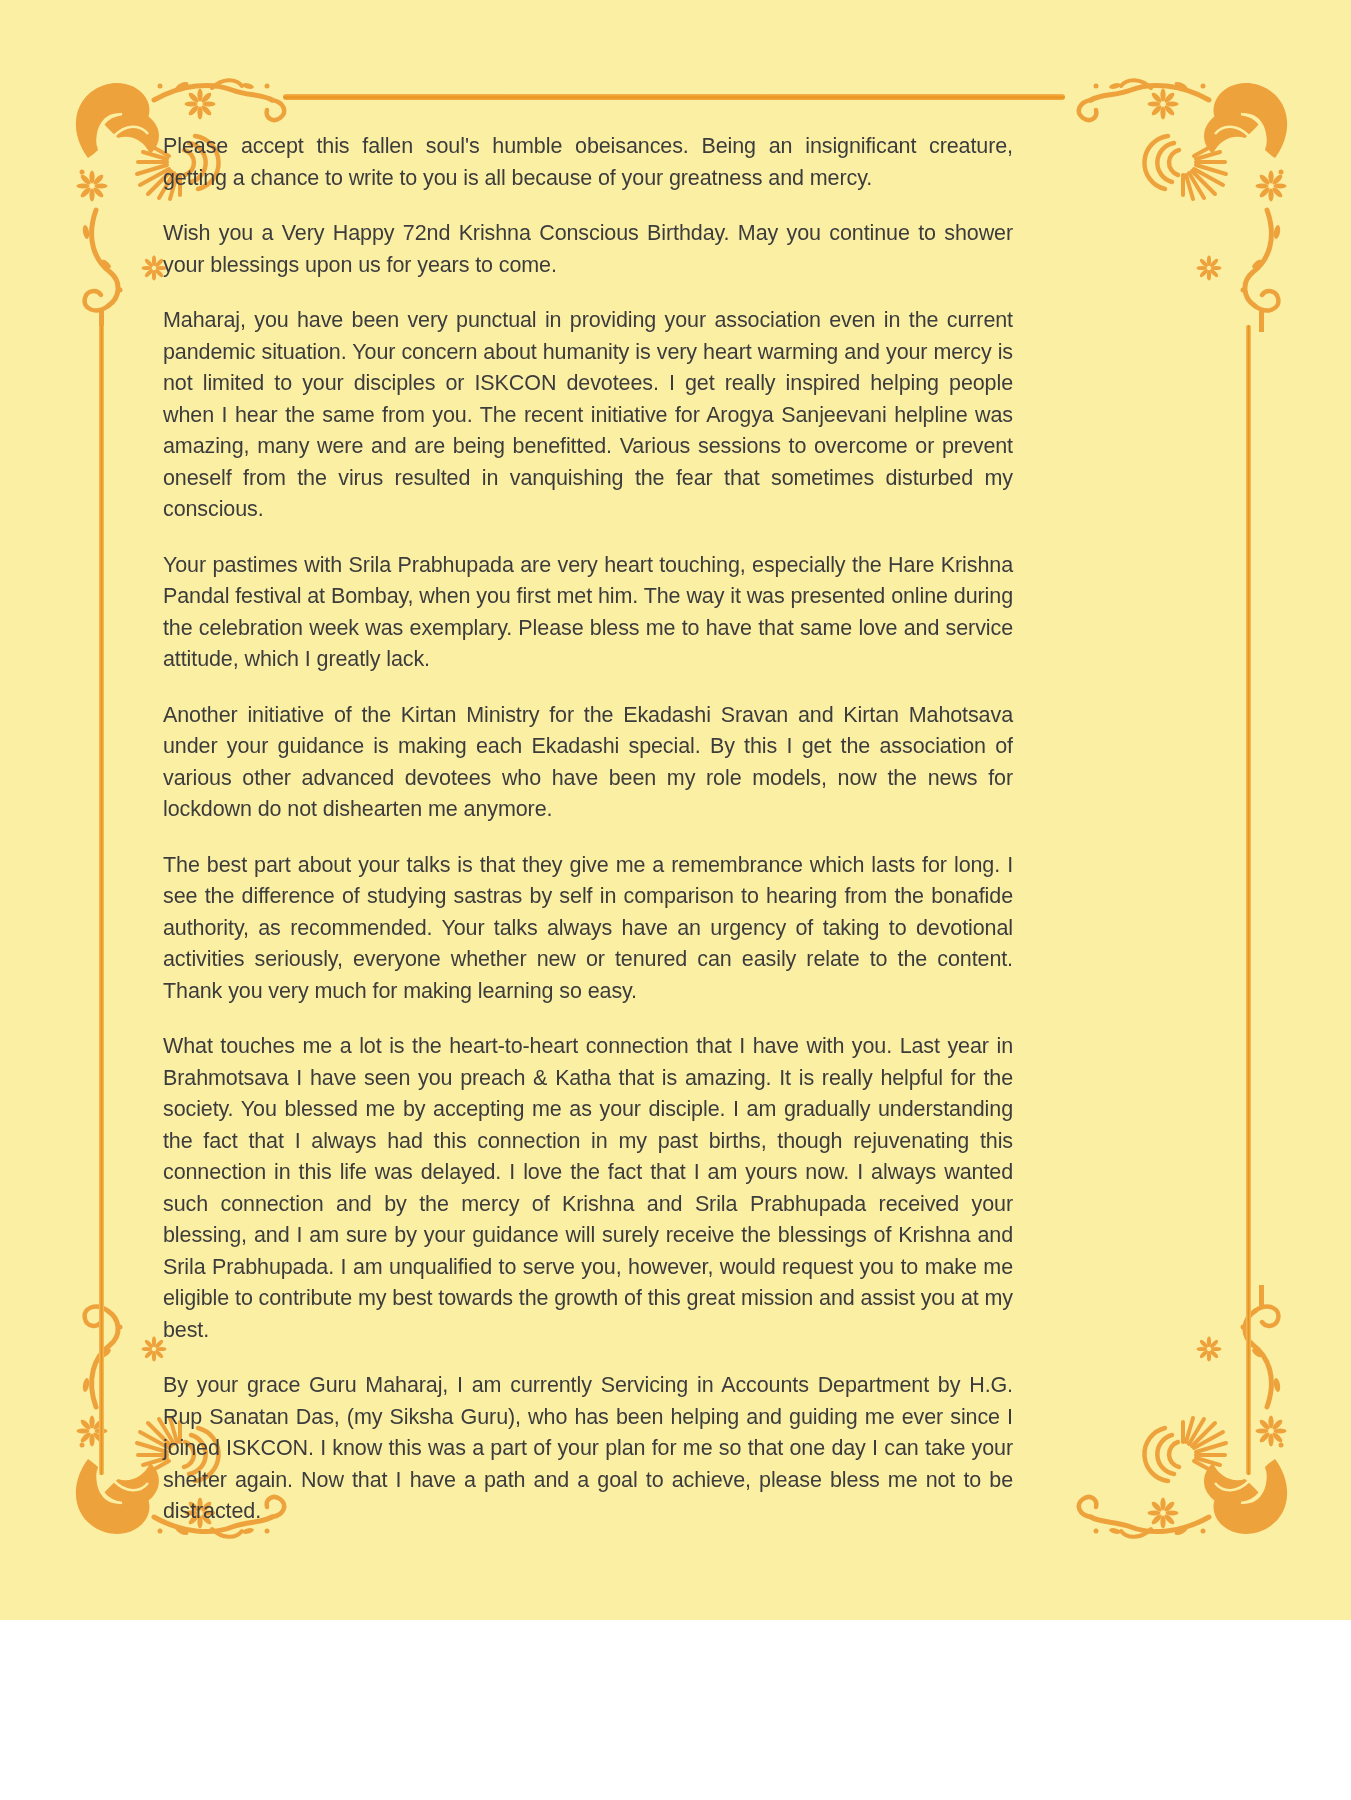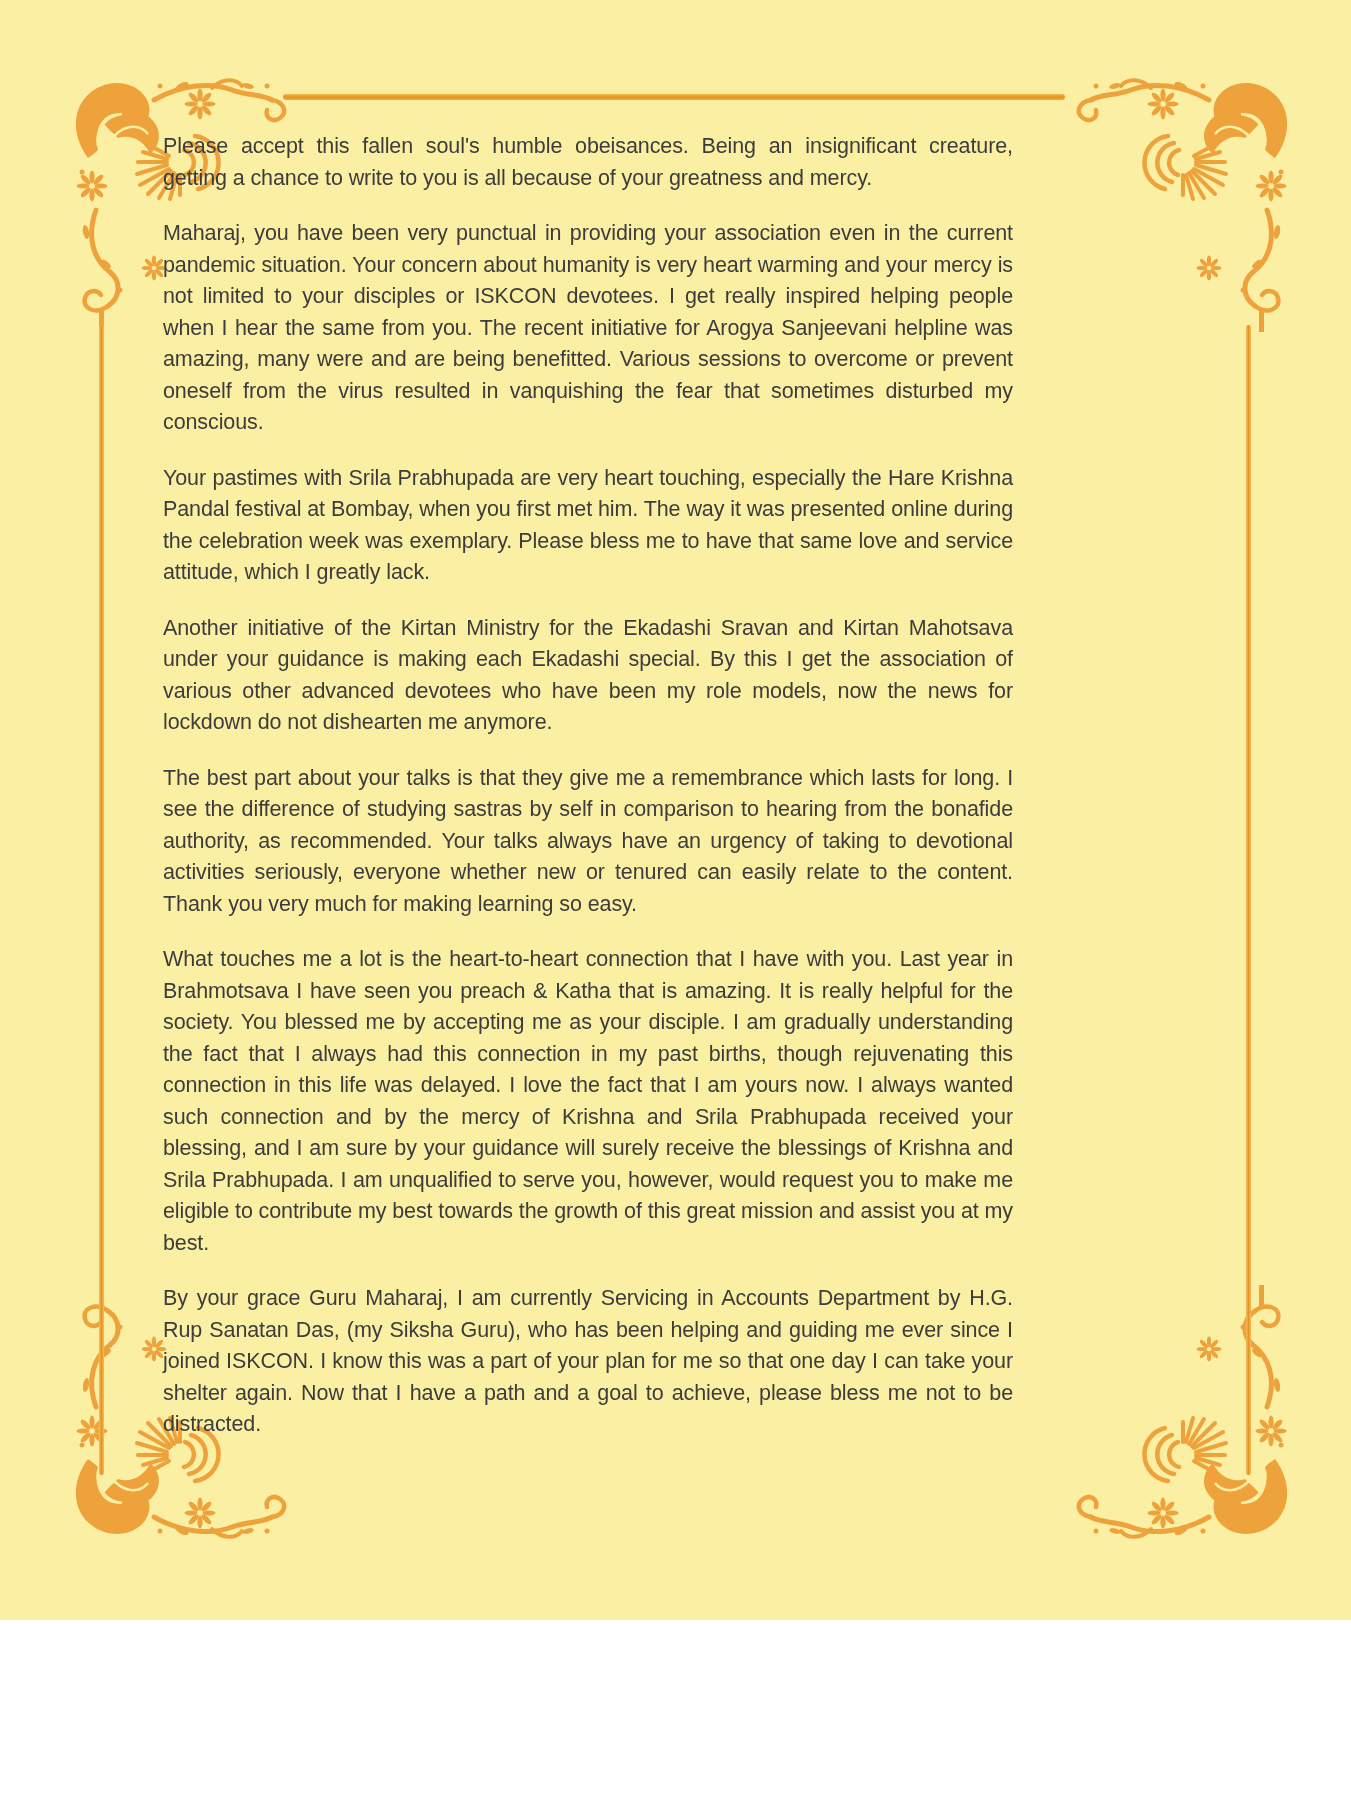--- a/index.html
+++ b/index.html
@@ -149,20 +149,21 @@
         <use href="#cornerFlourish"></use>
       </svg>
   </div>
   <div class="rule top"></div>
   <div class="rule bottom"></div>
   <div class="sideline left"></div>
   <div class="sideline right"></div>
 
   <div class="letter">
     <p>Please accept this fallen soul's humble obeisances. Being an insignificant creature, getting a chance to write to you is all because of your greatness and mercy.</p>
+    <p>Wish you a Very Happy 72nd Krishna Conscious Birthday. May you continue to shower your blessings upon us for years to come.</p>
     <p>Maharaj, you have been very punctual in providing your association even in the current pandemic situation. Your concern about humanity is very heart warming and your mercy is not limited to your disciples or ISKCON devotees. I get really inspired helping people when I hear the same from you. The recent initiative for Arogya Sanjeevani helpline was amazing, many were and are being benefitted. Various sessions to overcome or prevent oneself from the virus resulted in vanquishing the fear that sometimes disturbed my conscious.</p>
     <p>Your pastimes with Srila Prabhupada are very heart touching, especially the Hare Krishna Pandal festival at Bombay, when you first met him. The way it was presented online during the celebration week was exemplary. Please bless me to have that same love and service attitude, which I greatly lack.</p>
     <p>Another initiative of the Kirtan Ministry for the Ekadashi Sravan and Kirtan Mahotsava under your guidance is making each Ekadashi special. By this I get the association of various other advanced devotees who have been my role models, now the news for lockdown do not dishearten me anymore.</p>
     <p>The best part about your talks is that they give me a remembrance which lasts for long. I see the difference of studying sastras by self in comparison to hearing from the bonafide authority, as recommended. Your talks always have an urgency of taking to devotional activities seriously, everyone whether new or tenured can easily relate to the content. Thank you very much for making learning so easy.</p>
     <p>What touches me a lot is the heart-to-heart connection that I have with you. Last year in Brahmotsava I have seen you preach &amp; Katha that is amazing. It is really helpful for the society. You blessed me by accepting me as your disciple. I am gradually understanding the fact that I always had this connection in my past births, though rejuvenating this connection in this life was delayed. I love the fact that I am yours now. I always wanted such connection and by the mercy of Krishna and Srila Prabhupada received your blessing, and I am sure by your guidance will surely receive the blessings of Krishna and Srila Prabhupada. I am unqualified to serve you, however, would request you to make me eligible to contribute my best towards the growth of this great mission and assist you at my best.</p>
     <p>By your grace Guru Maharaj, I am currently Servicing in Accounts Department by H.G. Rup Sanatan Das, (my Siksha Guru), who has been helping and guiding me ever since I joined ISKCON. I know this was a part of your plan for me so that one day I can take your shelter again. Now that I have a path and a goal to achieve, please bless me not to be distracted.</p>
   </div>
 
   <div class="closing">Your insignificant servant,</div>
 

